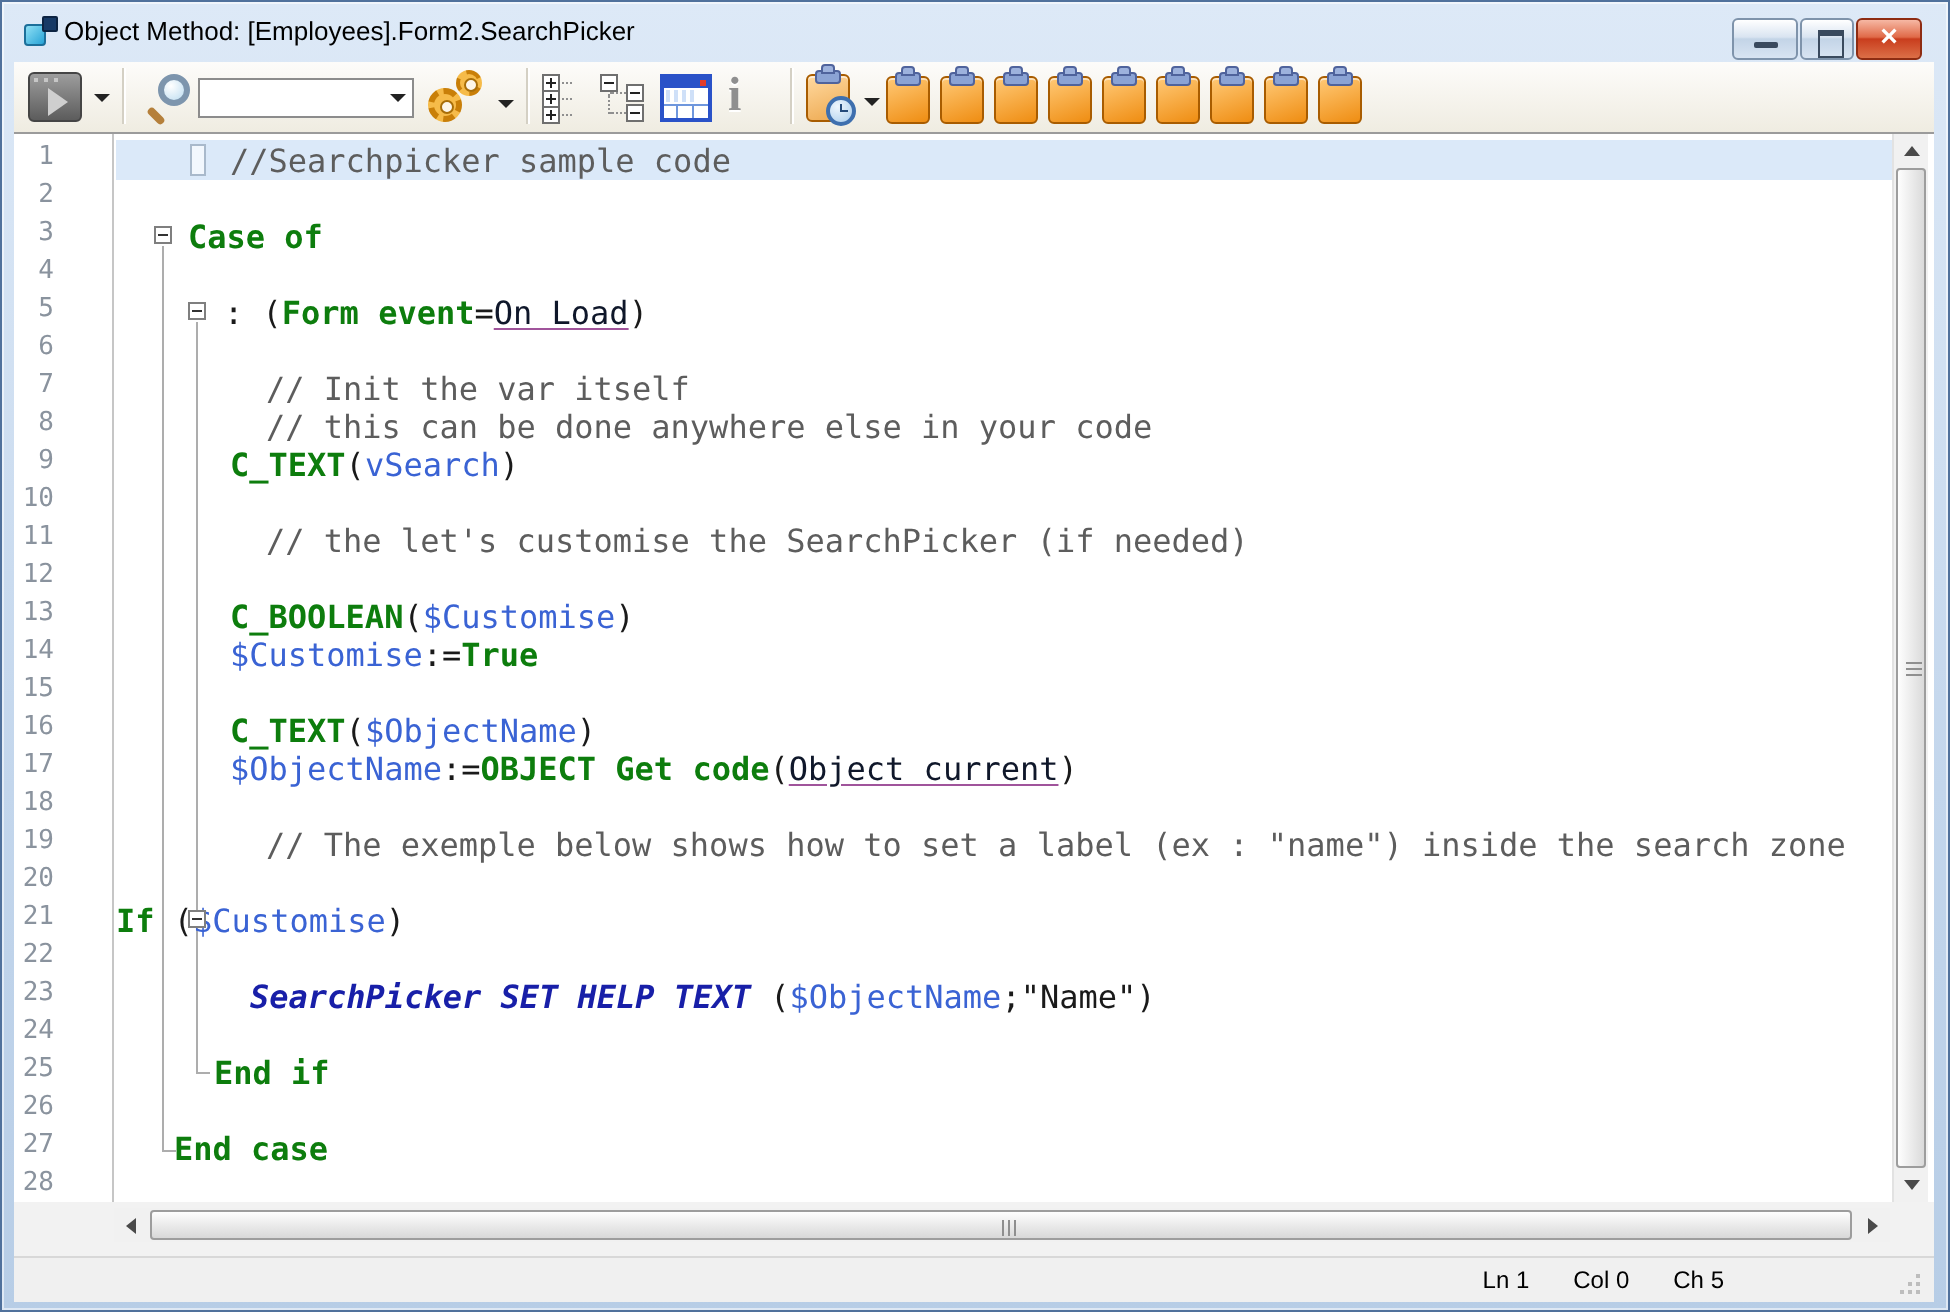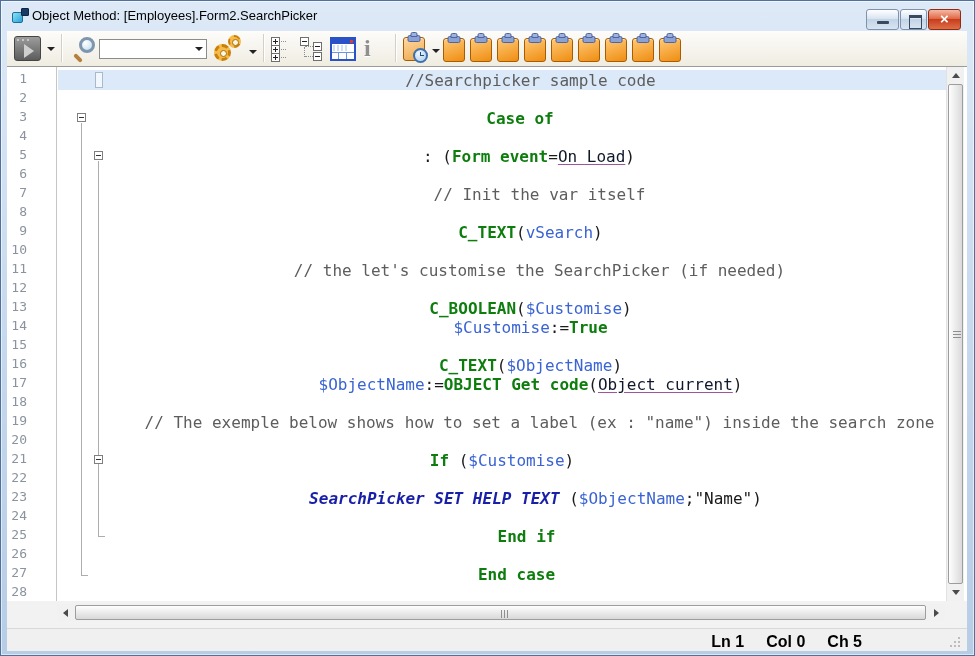--- a/index.html
+++ b/index.html
@@ -90,21 +90,21 @@
   .clock::after{content:"";position:absolute;left:5px;top:5px;width:4px;height:1px;background:#234a7a;}
   .clip-group{position:absolute;left:436px;top:7px;display:flex;gap:5px;}
   
   .editor{position:absolute;left:0;top:36px;width:100%;height:534px;background:#fff;overflow:hidden;}
   .gutter{position:absolute;left:0;top:0;width:50px;height:100%;background:#ffffff;border-right:1px solid #c6c6c6;overflow:hidden;}
   .gut-num{position:absolute;left:2px;width:18px;height:19px;line-height:19px;text-align:right;
     font:13px "DejaVu Sans Mono",monospace;color:#8a939e;}
   .code-layer{position:absolute;left:51px;top:0;right:21px;height:100%;overflow:hidden;
     font:16px/19px "DejaVu Sans Mono",monospace;color:#1a1a1a;}
   .cur-line{position:absolute;left:0;right:0;height:20px;background:#dbe9f9;}
-  .code-line{position:absolute;left:0;right:0;height:19px;white-space:pre;text-align:center;}
+  .code-line{position:absolute;left:0;right:0;height:19px;white-space:pre;}
   .tk-cmt{color:#5d5d5d;}
   .tk-kw{color:#0d7d0d;font-weight:bold;}
   .tk-var{color:#3a63d4;}
   .tk-const{color:#0f172a;text-decoration:underline;text-decoration-color:#a0549b;text-underline-offset:2px;}
   .tk-meth{color:#181fa8;font-weight:bold;font-style:italic;}
   .tk-str{color:#1a1a1a;}
   .tk-pun{color:#1a1a1a;}
   .rail{position:absolute;width:1px;background:#adadad;}
   .rail-stub{position:absolute;height:1px;background:#adadad;}
   .fold-box{position:absolute;width:9px;height:9px;border:1px solid #7f7f7f;background:#fff;}
@@ -122,21 +122,21 @@
   .vgrip{position:absolute;left:4px;top:50%;margin-top:-3px;width:8px;height:1px;background:#8f8f8f;
     box-shadow:0 3px 0 #8f8f8f,0 6px 0 #8f8f8f;}
   .bottomstrip{position:absolute;left:0;top:570px;width:100%;height:27px;background:#f2f2f2;}
   .hscroll{position:absolute;left:50px;top:3px;width:888px;height:17px;background:#f1f1f1;}
   .sb-hbtn{position:absolute;top:0;width:17px;height:17px;display:flex;align-items:center;justify-content:center;}
   .hthumb{position:absolute;top:1px;bottom:1px;left:18px;right:19px;border:1px solid #9d9d9d;border-radius:2px;
     background:linear-gradient(#fefefe,#d8d8d8);}
   .hgrip{position:absolute;left:50%;top:4px;width:1px;height:8px;background:#8f8f8f;box-shadow:3px 0 0 #8f8f8f,6px 0 0 #8f8f8f;}
   
   .statusbar{position:absolute;left:0;top:597px;width:100%;height:23px;background:#f0f0f0;border-top:1px solid #d8d8d8;}
-  .status-group{position:absolute;right:105px;top:4px;display:flex;gap:22px;font-size:16px;color:#000;font-weight:bold;}
+  .status-group{position:absolute;right:105px;top:4px;display:flex;gap:22px;font-size:12px;color:#000;}
   .grip{position:absolute;right:5px;bottom:4px;width:12px;height:12px;}
   .grip span{position:absolute;left:0;bottom:0;width:2px;height:2px;background:#bdbdbd;
     box-shadow:4px 0 0 #bdbdbd,8px 0 0 #bdbdbd,4px -4px 0 #bdbdbd,8px -4px 0 #bdbdbd,8px -8px 0 #bdbdbd;}
 </style>
 </head>
 <body>
 
 <div class="window">
 
   <div class="titlebar">
@@ -302,20 +302,21 @@
       <div class="code-layer">
           <div class="cur-line" style="top: 3px;"></div>
           <div class="rail" style="left: 23px; top: 56px; height: 452px;"></div>
           <div class="rail-stub" style="left: 23px; top: 508px; width: 7px;"></div>
           <div class="rail" style="left: 40px; top: 94px; height: 375px;"></div>
           <div class="rail-stub" style="left: 40px; top: 469px; width: 7px;"></div>
           <div class="code-line" style="top: 4px; padding-left: 57px;"><span class="tk-cmt">//Searchpicker sample code</span></div>
           <div class="code-line" style="top: 42px; padding-left: 36px;"><span class="tk-kw">Case of</span></div>
           <div class="code-line" style="top: 80px; padding-left: 54px;"><span class="tk-pun">: (</span><span class="tk-kw">Form event</span><span class="tk-pun">=</span><span class="tk-const">On Load</span><span class="tk-pun">)</span></div>
           <div class="code-line" style="top: 118px; padding-left: 75px;"><span class="tk-cmt">// Init the var itself</span></div>
+          <div class="code-line" style="top: 137px; padding-left: 75px;"><span class="tk-cmt">// this can be done anywhere else in your code</span></div>
           <div class="code-line" style="top: 156px; padding-left: 57px;"><span class="tk-kw">C_TEXT</span><span class="tk-pun">(</span><span class="tk-var">vSearch</span><span class="tk-pun">)</span></div>
           <div class="code-line" style="top: 194px; padding-left: 75px;"><span class="tk-cmt">// the let's customise the SearchPicker (if needed)</span></div>
           <div class="code-line" style="top: 232px; padding-left: 57px;"><span class="tk-kw">C_BOOLEAN</span><span class="tk-pun">(</span><span class="tk-var">$Customise</span><span class="tk-pun">)</span></div>
           <div class="code-line" style="top: 251px; padding-left: 57px;"><span class="tk-var">$Customise</span><span class="tk-pun">:=</span><span class="tk-kw">True</span></div>
           <div class="code-line" style="top: 289px; padding-left: 57px;"><span class="tk-kw">C_TEXT</span><span class="tk-pun">(</span><span class="tk-var">$ObjectName</span><span class="tk-pun">)</span></div>
           <div class="code-line" style="top: 308px; padding-left: 57px;"><span class="tk-var">$ObjectName</span><span class="tk-pun">:=</span><span class="tk-kw">OBJECT Get code</span><span class="tk-pun">(</span><span class="tk-const">Object current</span><span class="tk-pun">)</span></div>
           <div class="code-line" style="top: 346px; padding-left: 75px;"><span class="tk-cmt">// The exemple below shows how to set a label (ex : "name") inside the search zone</span></div>
           <div class="code-line" style="top: 384px; "><span class="tk-kw">If</span><span class="tk-pun"> (</span><span class="tk-var">$Customise</span><span class="tk-pun">)</span></div>
           <div class="code-line" style="top: 422px; padding-left: 67px;"><span class="tk-meth">SearchPicker SET HELP TEXT</span><span class="tk-pun"> (</span><span class="tk-var">$ObjectName</span><span class="tk-pun">;</span><span class="tk-str">"Name"</span><span class="tk-pun">)</span></div>
           <div class="code-line" style="top: 460px; padding-left: 49px;"><span class="tk-kw">End if</span></div>

